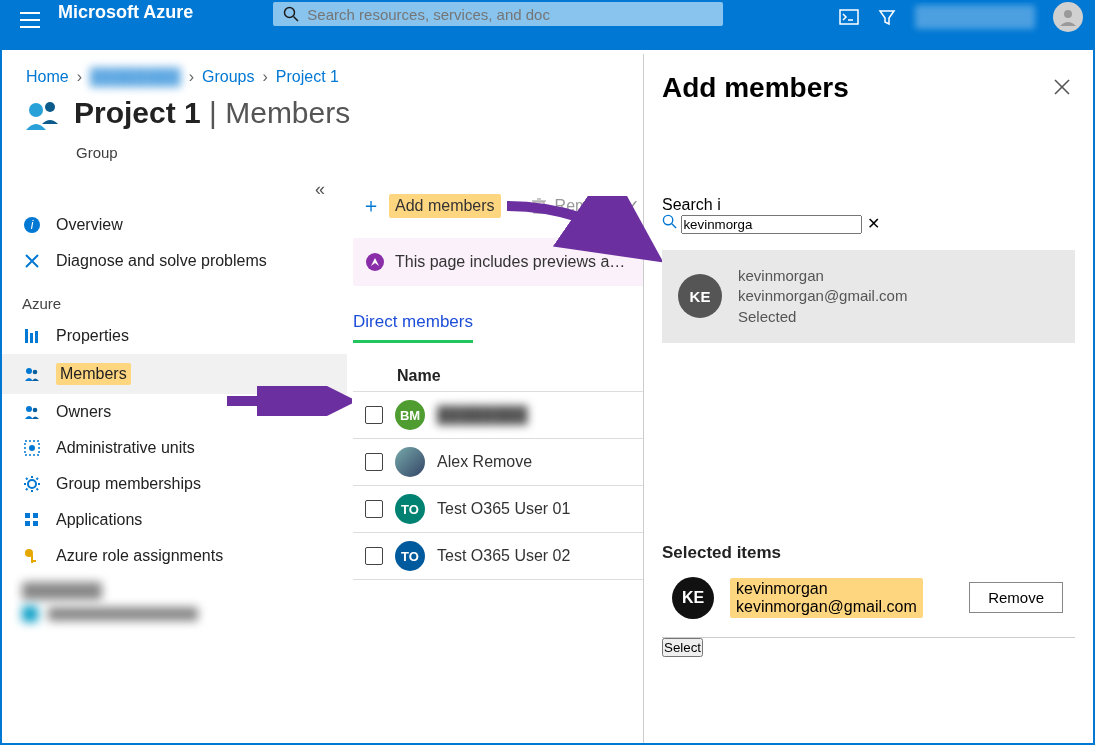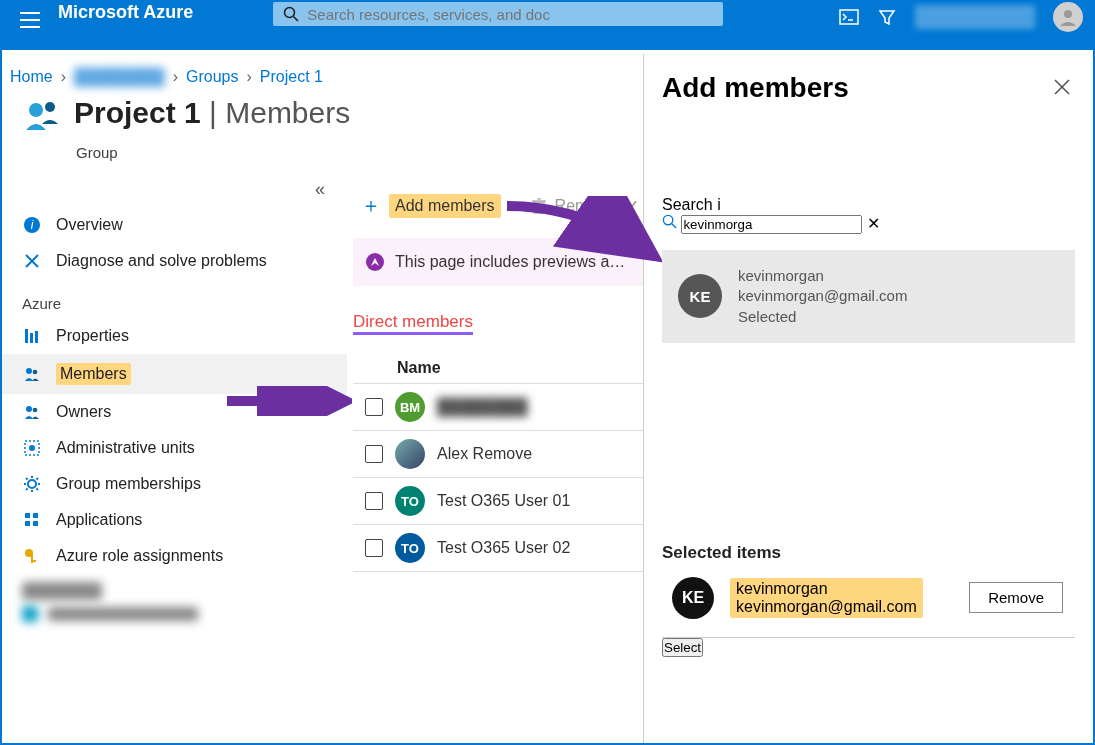--- a/index.html
+++ b/index.html
@@ -9,21 +9,21 @@
   .topbar { height: 48px; background: #0078d4; display: flex; align-items: flex-start; padding: 0 10px; color: #fff; }
   .topbar .hamburger { width: 36px; height: 36px; display:flex; align-items:center; justify-content:center; cursor:pointer; }
   .topbar .brand { font-weight:600; font-size:18px; margin-left:10px; white-space:nowrap; }
   .topbar .search-wrap { margin-left: 80px; flex: 0 0 450px; height:24px; background:#89c4ee; border-radius:2px; display:flex; align-items:center; padding:0 10px; color:#1b1b1b; }
   .topbar .search-wrap input { background:transparent; border:0; outline:0; font-size:15px; flex:1; color:#1b1b1b; margin-left:8px; }
   .topbar .right-icons { margin-left:auto; display:flex; align-items:center; gap:18px; }
   .topbar .right-icons .redact { width:120px; height:24px; background:#4ca0e0; filter:blur(3px); border-radius:3px; }
   .topbar .avatar-circle { width:30px; height:30px; border-radius:50%; background:#d0d0d0; display:flex; align-items:center; justify-content:center; }
 
   
-  .breadcrumb { padding: 18px 20px 0 8px; font-size:16px; color:#333; display:flex; align-items:center; gap:8px; }
+  .breadcrumb { padding: 18px 20px 0 24px; font-size:16px; color:#333; display:flex; align-items:center; gap:8px; }
   .breadcrumb a { color:#0078d4; text-decoration:none; }
   .breadcrumb .sep { color:#666; }
   .breadcrumb .blur { filter: blur(4px); color:#5fa8e2; }
 
   
   .title-row { padding: 10px 20px 4px 20px; display:flex; align-items:flex-start; }
   .title-row .group-icon svg { width:40px; height:40px; }
   .title-row h1 { font-size:30px; font-weight:600; margin-left:12px; color:#222; }
   .title-row h1 .light { font-weight:400; color:#555; }
   .subtitle { padding-left:74px; font-size:15px; color:#404040; }
@@ -46,21 +46,21 @@
   .arrow2 { position:absolute; left:500px; top:194px; pointer-events:none; }
 
   
   .toolbar { display:flex; align-items:center; gap:14px; padding:8px 0 14px 0; }
   .toolbar .btn { display:flex; align-items:center; gap:8px; font-size:16px; color:#333; padding:5px 8px; cursor:pointer; }
   .toolbar .btn.add .lbl { background:#ffd680; border-radius:2px; padding:3px 6px; }
   .toolbar .plus { color:#0078d4; font-size:20px; font-weight:300; }
   .toolbar .btn.disabled { color:#999; }
   .info-banner { background:#fbf1fa; padding:14px 12px; font-size:16px; color:#333; display:flex; align-items:center; gap:10px; border-radius:2px; }
 
-  .section-tab { margin-top:26px; font-size:17px; color:#ef4444; display:inline-block; padding-bottom:0; border-bottom:3px solid #8b5cf6; font-weight:400; }
+  .section-tab { margin-top:26px; font-size:17px; color:#1d4ed8; display:inline-block; padding-bottom:8px; border-bottom:3px solid #22c55e; font-weight:400; }
 
   .tbl { margin-top:18px; width:100%; }
   .tbl th { text-align:left; font-weight:600; font-size:16px; padding:6px 0 6px 44px; color:#222; }
   .row { display:flex; align-items:center; border-top:1px solid #ddd; padding:8px 0; }
   .row:last-child { border-bottom:1px solid #ddd; }
   .row .cb { width:18px; height:18px; border:1.5px solid #444; border-radius:2px; margin:0 12px; }
   .row .ava { width:30px; height:30px; border-radius:50%; background:#0b8f7e; color:#fff; font-size:13px; display:flex; align-items:center; justify-content:center; margin-right:12px; font-weight:600; }
   .row .ava.green { background:#4f9c30; }
   .row .ava.teal  { background:#008272; }
   .row .ava.blue  { background:#005a9e; }

